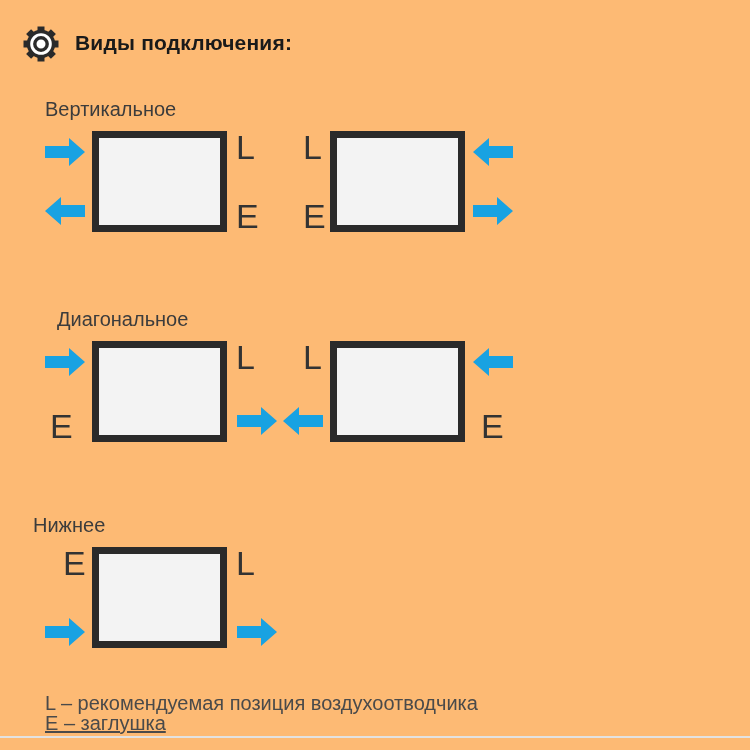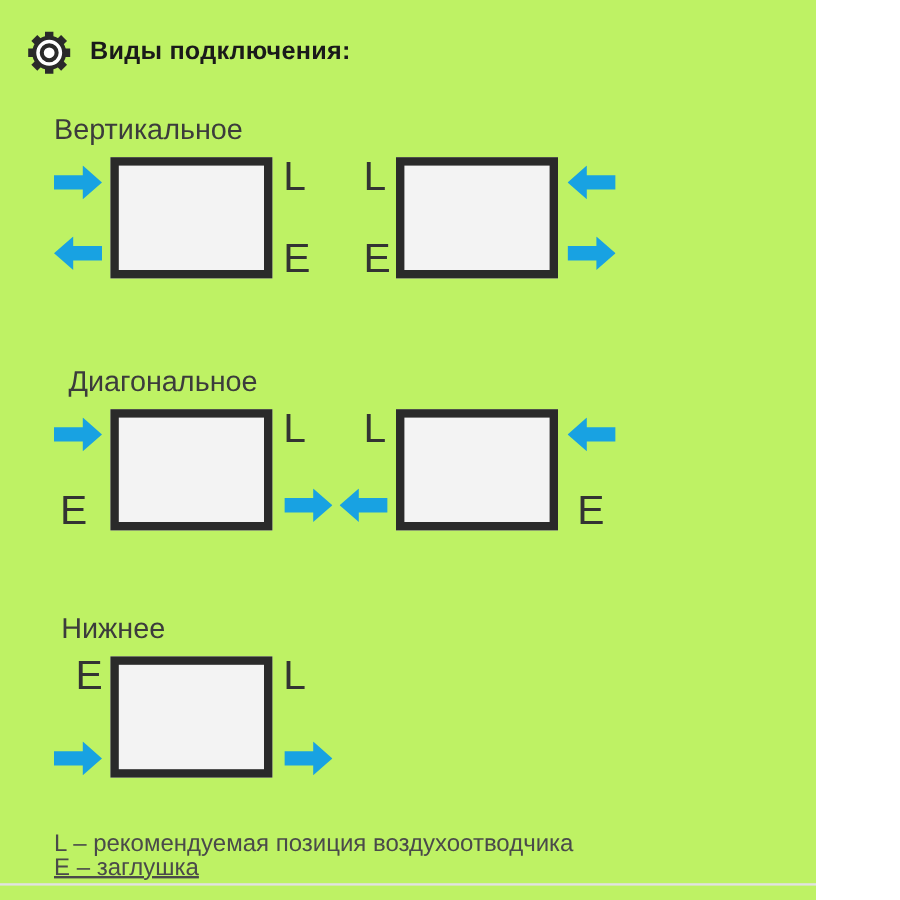--- a/index.html
+++ b/index.html
@@ -1,26 +1,26 @@
 <!DOCTYPE html>
 <html style="--arrow_blue: #18a2e2; --radiator_border: #2a2a2a; --radiator_fill: #f3f3f3; --heading_text: #1a1a1a; --label_text: #3c3c3c; --port_text: #333333; --legend_text: #4a4a4a; --divider: #e2e2e2;"><head>
 <meta charset="utf-8">
 <style>
   html,body{margin:0;padding:0;background:#ffffff;}
   #screen{
-    position:relative;width:680px;height:750px;background:#bef264;overflow:hidden;
+    position:relative;width:750px;height:750px;background:#fdba74;overflow:hidden;
     font-family:"Liberation Sans","DejaVu Sans",sans-serif;
   }
   .abs{position:absolute;}
   .page-title{
     font-size:21px;font-weight:700;color:var(--heading_text,#1a1a1a);
     line-height:26px;letter-spacing:0.2px;
   }
   .section-label{
-    font-size:24px;font-weight:400;color:var(--label_text,#3c3c3c);line-height:26px;
+    font-size:20px;font-weight:400;color:var(--label_text,#3c3c3c);line-height:26px;
   }
   .radiator{
     width:135px;height:101px;box-sizing:border-box;
     border:7px solid var(--radiator_border,#2a2a2a);
     background:var(--radiator_fill,#f3f3f3);
   }
   .port{
     font-size:34px;line-height:34px;font-weight:400;color:var(--port_text,#333333);
   }
   .arrow{width:40px;height:28px;color:var(--arrow_blue,#18a2e2);}
@@ -115,21 +115,21 @@
     </span>
     <span class="abs arrow left" style="left:283px;top:407px;">
       <svg viewBox="0 0 40 28" width="40" height="28">
           <polygon points="0,8 24,8 24,0 40,14 24,28 24,20 0,20" fill="currentColor"></polygon>
         </svg>
     </span>
     <div class="abs port" style="left:481px;top:409px;">E</div>
   </div>
 
   <div>
-    <div class="abs section-label" style="left:51px;top:512px;">Нижнее</div>
+    <div class="abs section-label" style="left:33px;top:512px;">Нижнее</div>
 
     <div class="abs port" style="left:63px;top:546px;">E</div>
     <div class="abs port" style="left:236px;top:546px;">L</div>
     <div class="abs radiator" style="left:92px;top:547px;"></div>
     <span class="abs arrow" style="left:45px;top:618px;">
       <svg viewBox="0 0 40 28" width="40" height="28">
           <polygon points="0,8 24,8 24,0 40,14 24,28 24,20 0,20" fill="currentColor"></polygon>
         </svg>
     </span>
     <span class="abs arrow" style="left:237px;top:618px;">

